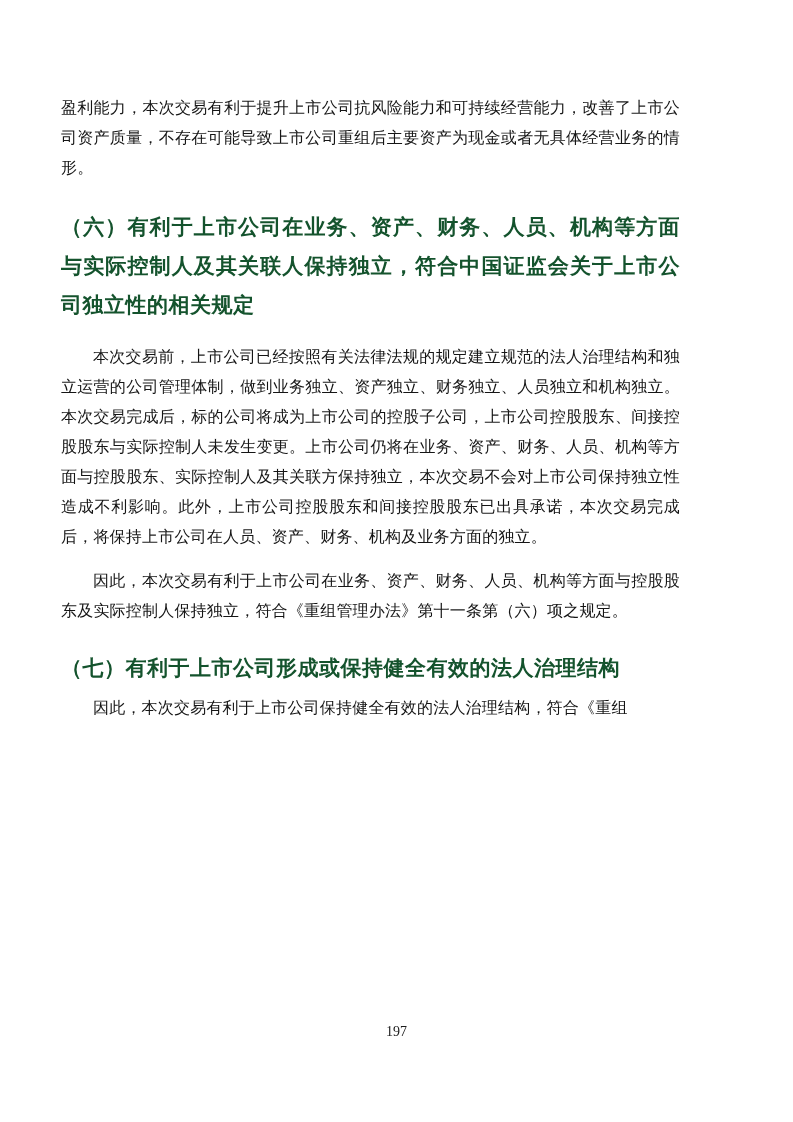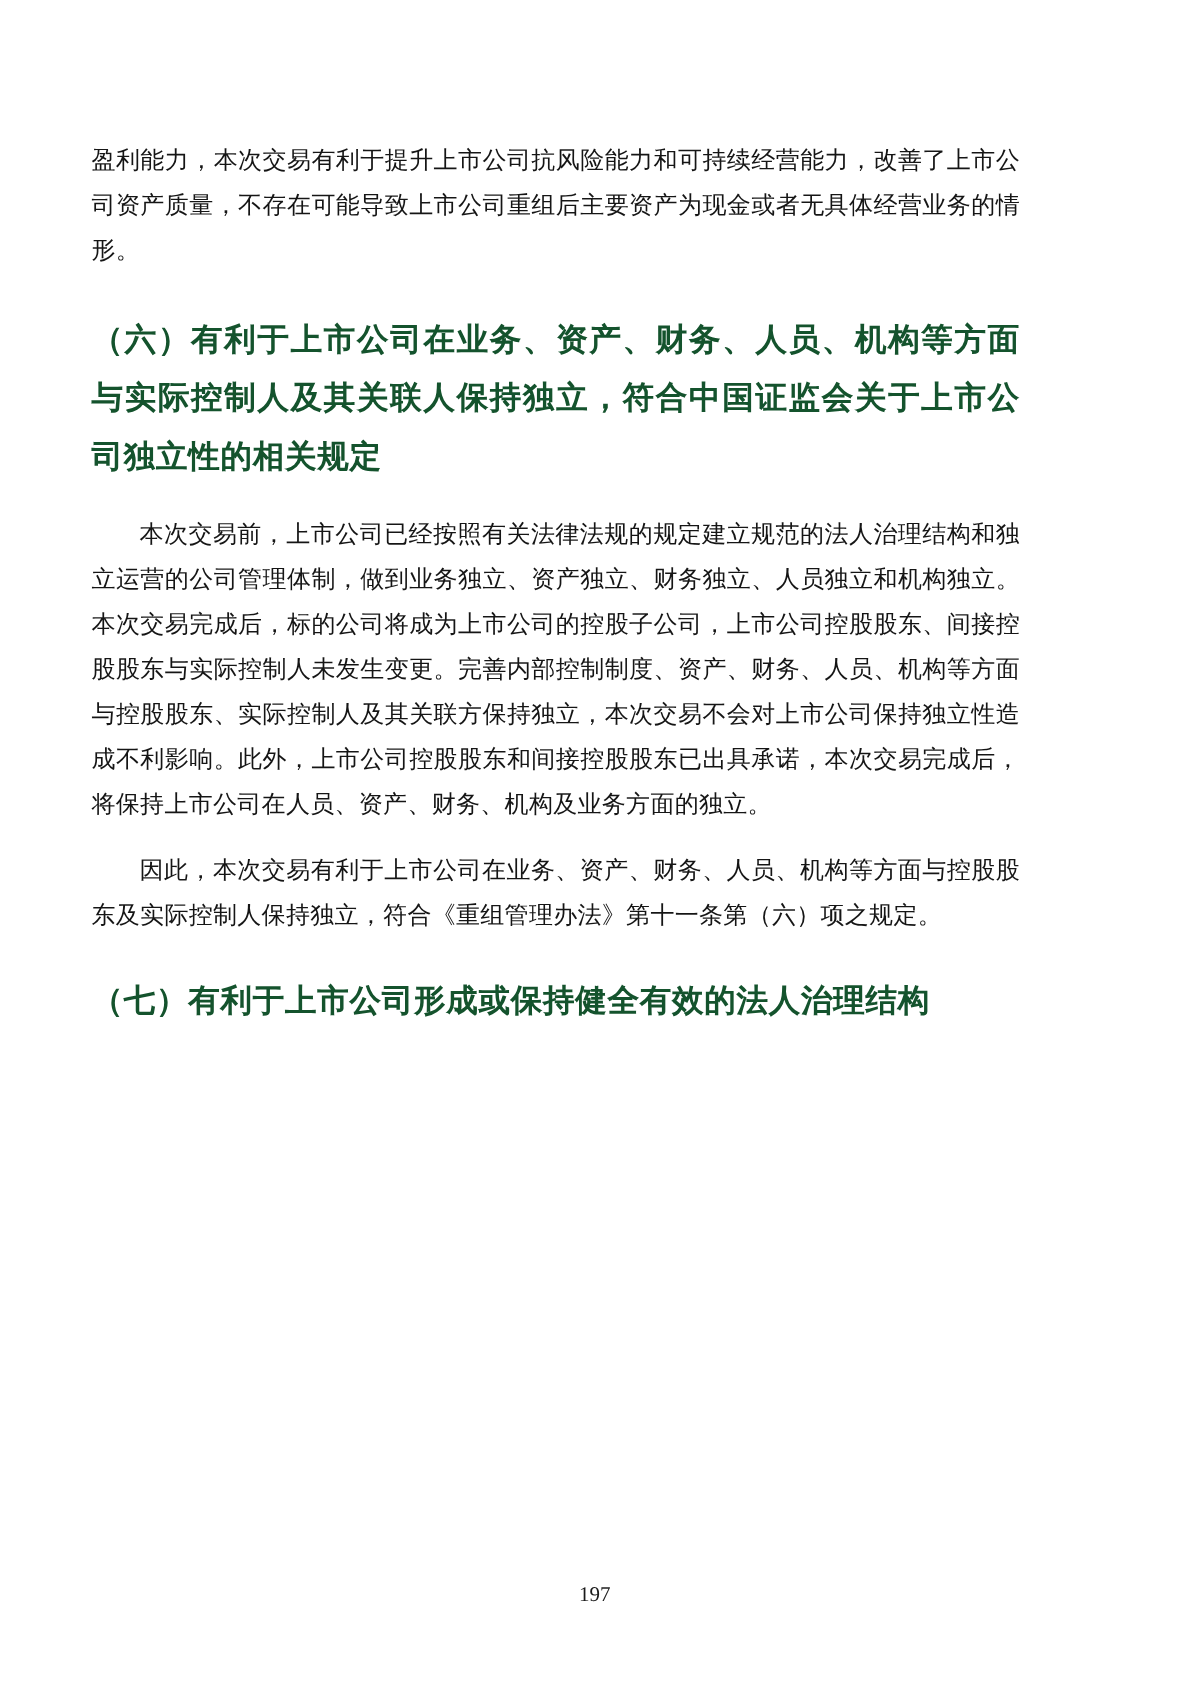--- a/index.html
+++ b/index.html
@@ -39,40 +39,41 @@
     margin: 24px 0 18px 0;
     letter-spacing: 0.5px;
   }
   .heading.single-line {
     margin: 22px 0 6px 0;
   }
   .page-number {
     position: absolute;
     left: 0;
     right: 0;
-    top: 1056px;
+    top: 1024px;
     text-align: center;
     font-family: "Liberation Serif", "DejaVu Serif", serif;
     font-size: 14px;
     color: #1a1a1a;
   }
 </style>
 </head>
 <body>
 
 <div class="page">
 
   <p class="para no-indent">盈利能力，本次交易有利于提升上市公司抗风险能力和可持续经营能力，改善了上市公司资产质量，不存在可能导致上市公司重组后主要资产为现金或者无具体经营业务的情形。</p>
 
 
   <h2 class="heading">（六）有利于上市公司在业务、资产、财务、人员、机构等方面与实际控制人及其关联人保持独立，符合中国证监会关于上市公司独立性的相关规定</h2>
 
-  <p class="para">本次交易前，上市公司已经按照有关法律法规的规定建立规范的法人治理结构和独立运营的公司管理体制，做到业务独立、资产独立、财务独立、人员独立和机构独立。本次交易完成后，标的公司将成为上市公司的控股子公司，上市公司控股股东、间接控股股东与实际控制人未发生变更。完善内部控制制度、资产、财务、人员、机构等方面与控股股东、实际控制人及其关联方保持独立，本次交易不会对上市公司保持独立性造成不利影响。此外，上市公司控股股东和间接控股股东已出具承诺，本次交易完成后，将保持上市公司在人员、资产、财务、机构及业务方面的独立。</p>
+  <p class="para">本次交易前，上市公司已经按照有关法律法规的规定建立规范的法人治理结构和独立运营的公司管理体制，做到业务独立、资产独立、财务独立、人员独立和机构独立。本次交易完成后，标的公司将成为上市公司的控股子公司，上市公司控股股东、间接控股股东与实际控制人未发生变更。上市公司仍将在业务、资产、财务、人员、机构等方面与控股股东、实际控制人及其关联方保持独立，本次交易不会对上市公司保持独立性造成不利影响。此外，上市公司控股股东和间接控股股东已出具承诺，本次交易完成后，将保持上市公司在人员、资产、财务、机构及业务方面的独立。</p>
 
   <p class="para">因此，本次交易有利于上市公司在业务、资产、财务、人员、机构等方面与控股股东及实际控制人保持独立，符合《重组管理办法》第十一条第（六）项之规定。</p>
 
   <h2 class="heading single-line">（七）有利于上市公司形成或保持健全有效的法人治理结构</h2>
 
 
+  <p class="para">因此，本次交易有利于上市公司保持健全有效的法人治理结构，符合《重组</p>
 
   <div class="page-number">197</div>
 
 </div>
 
 </body></html>

